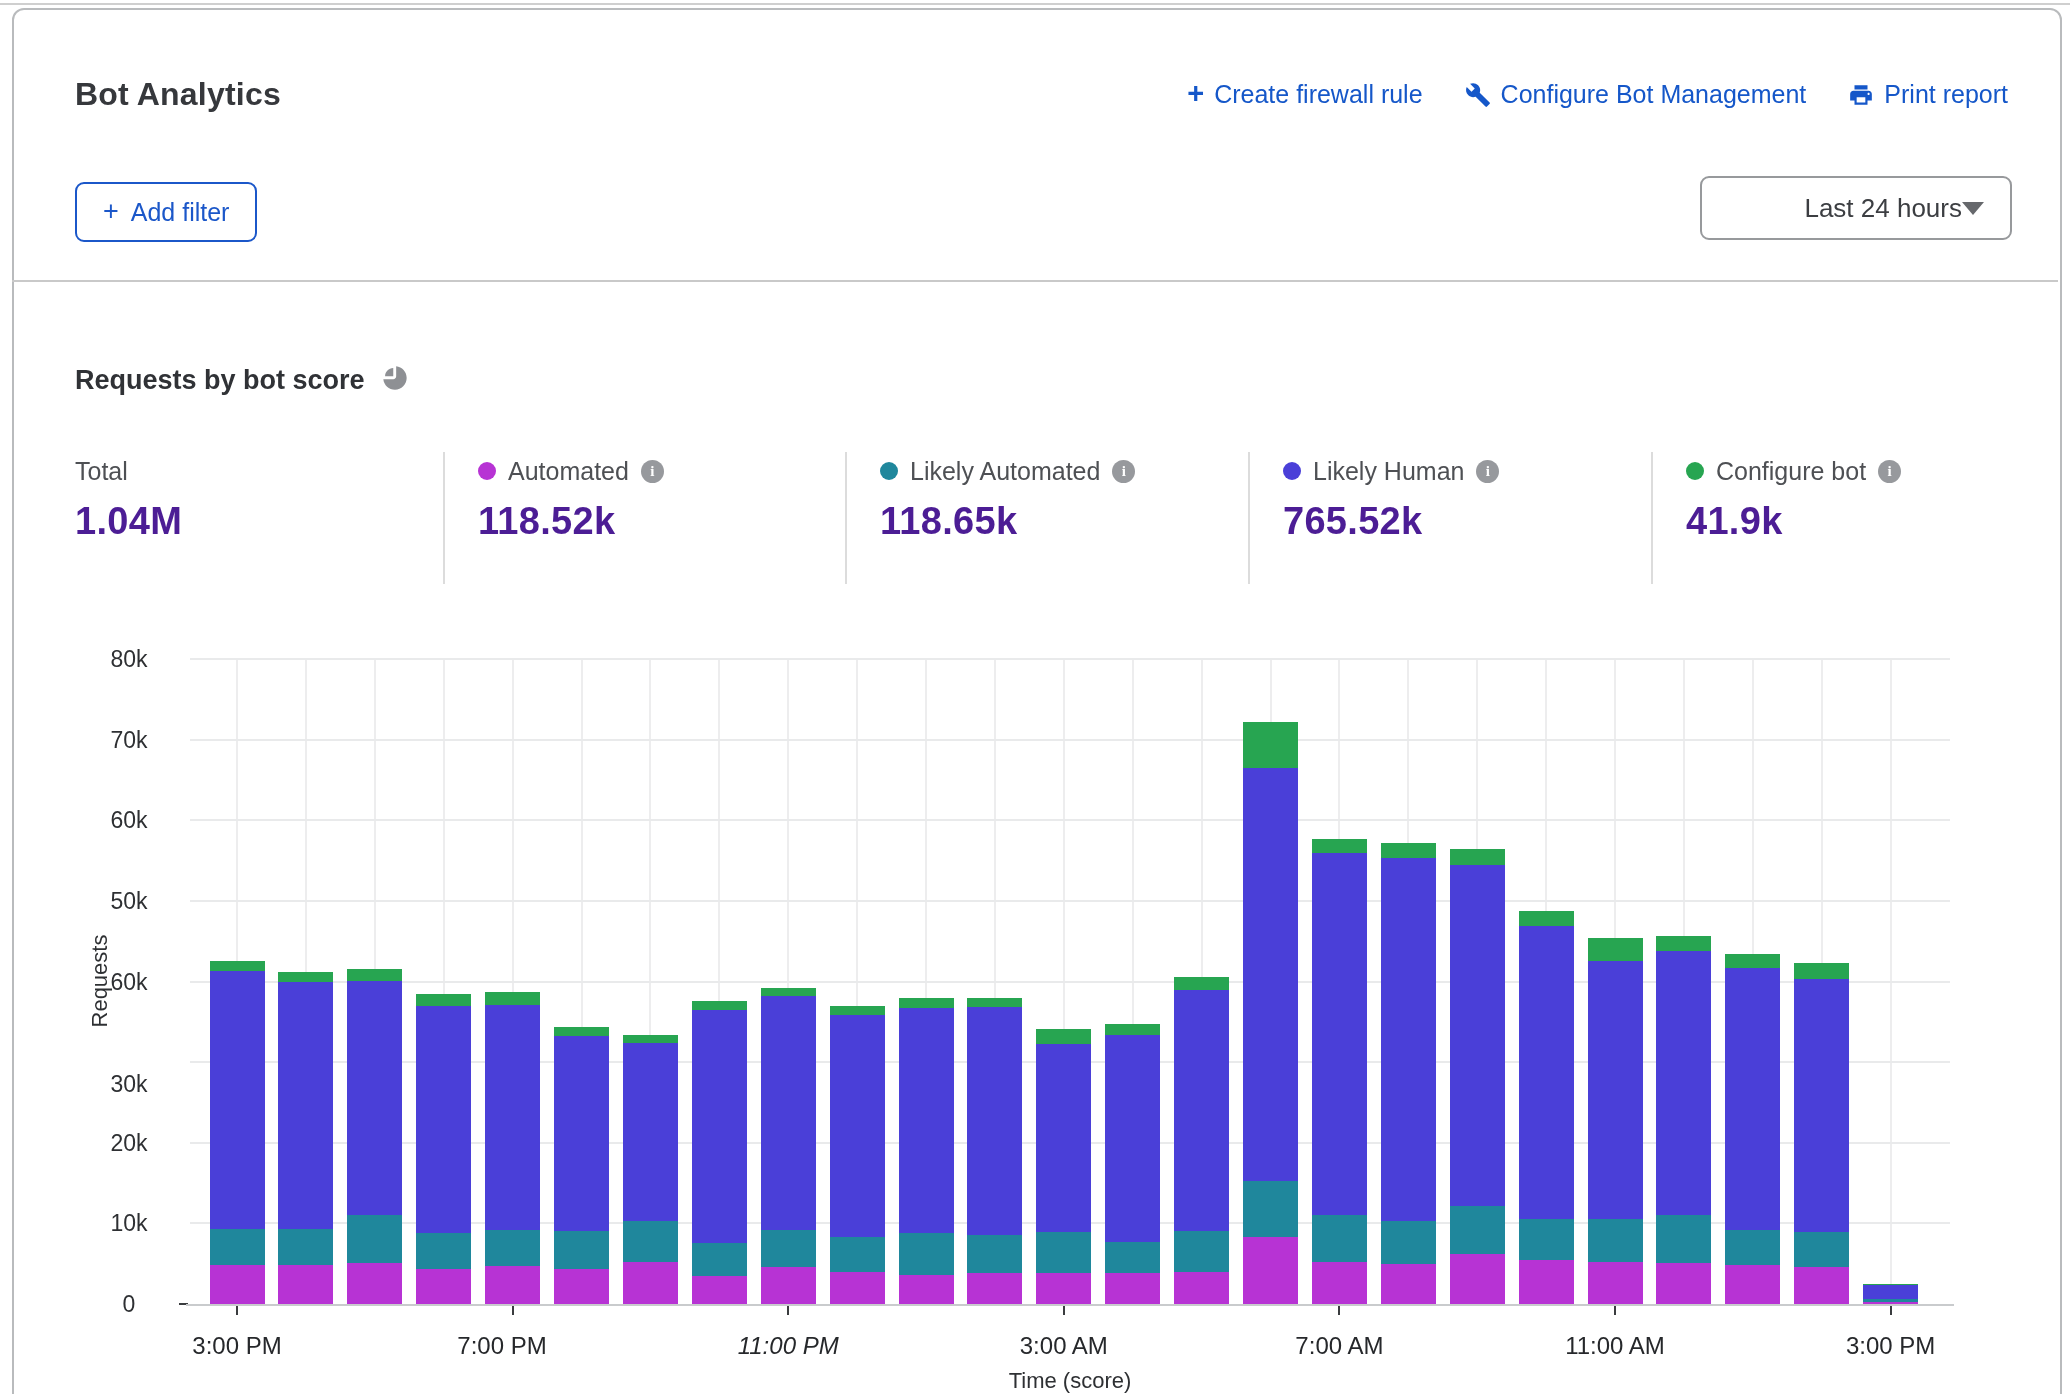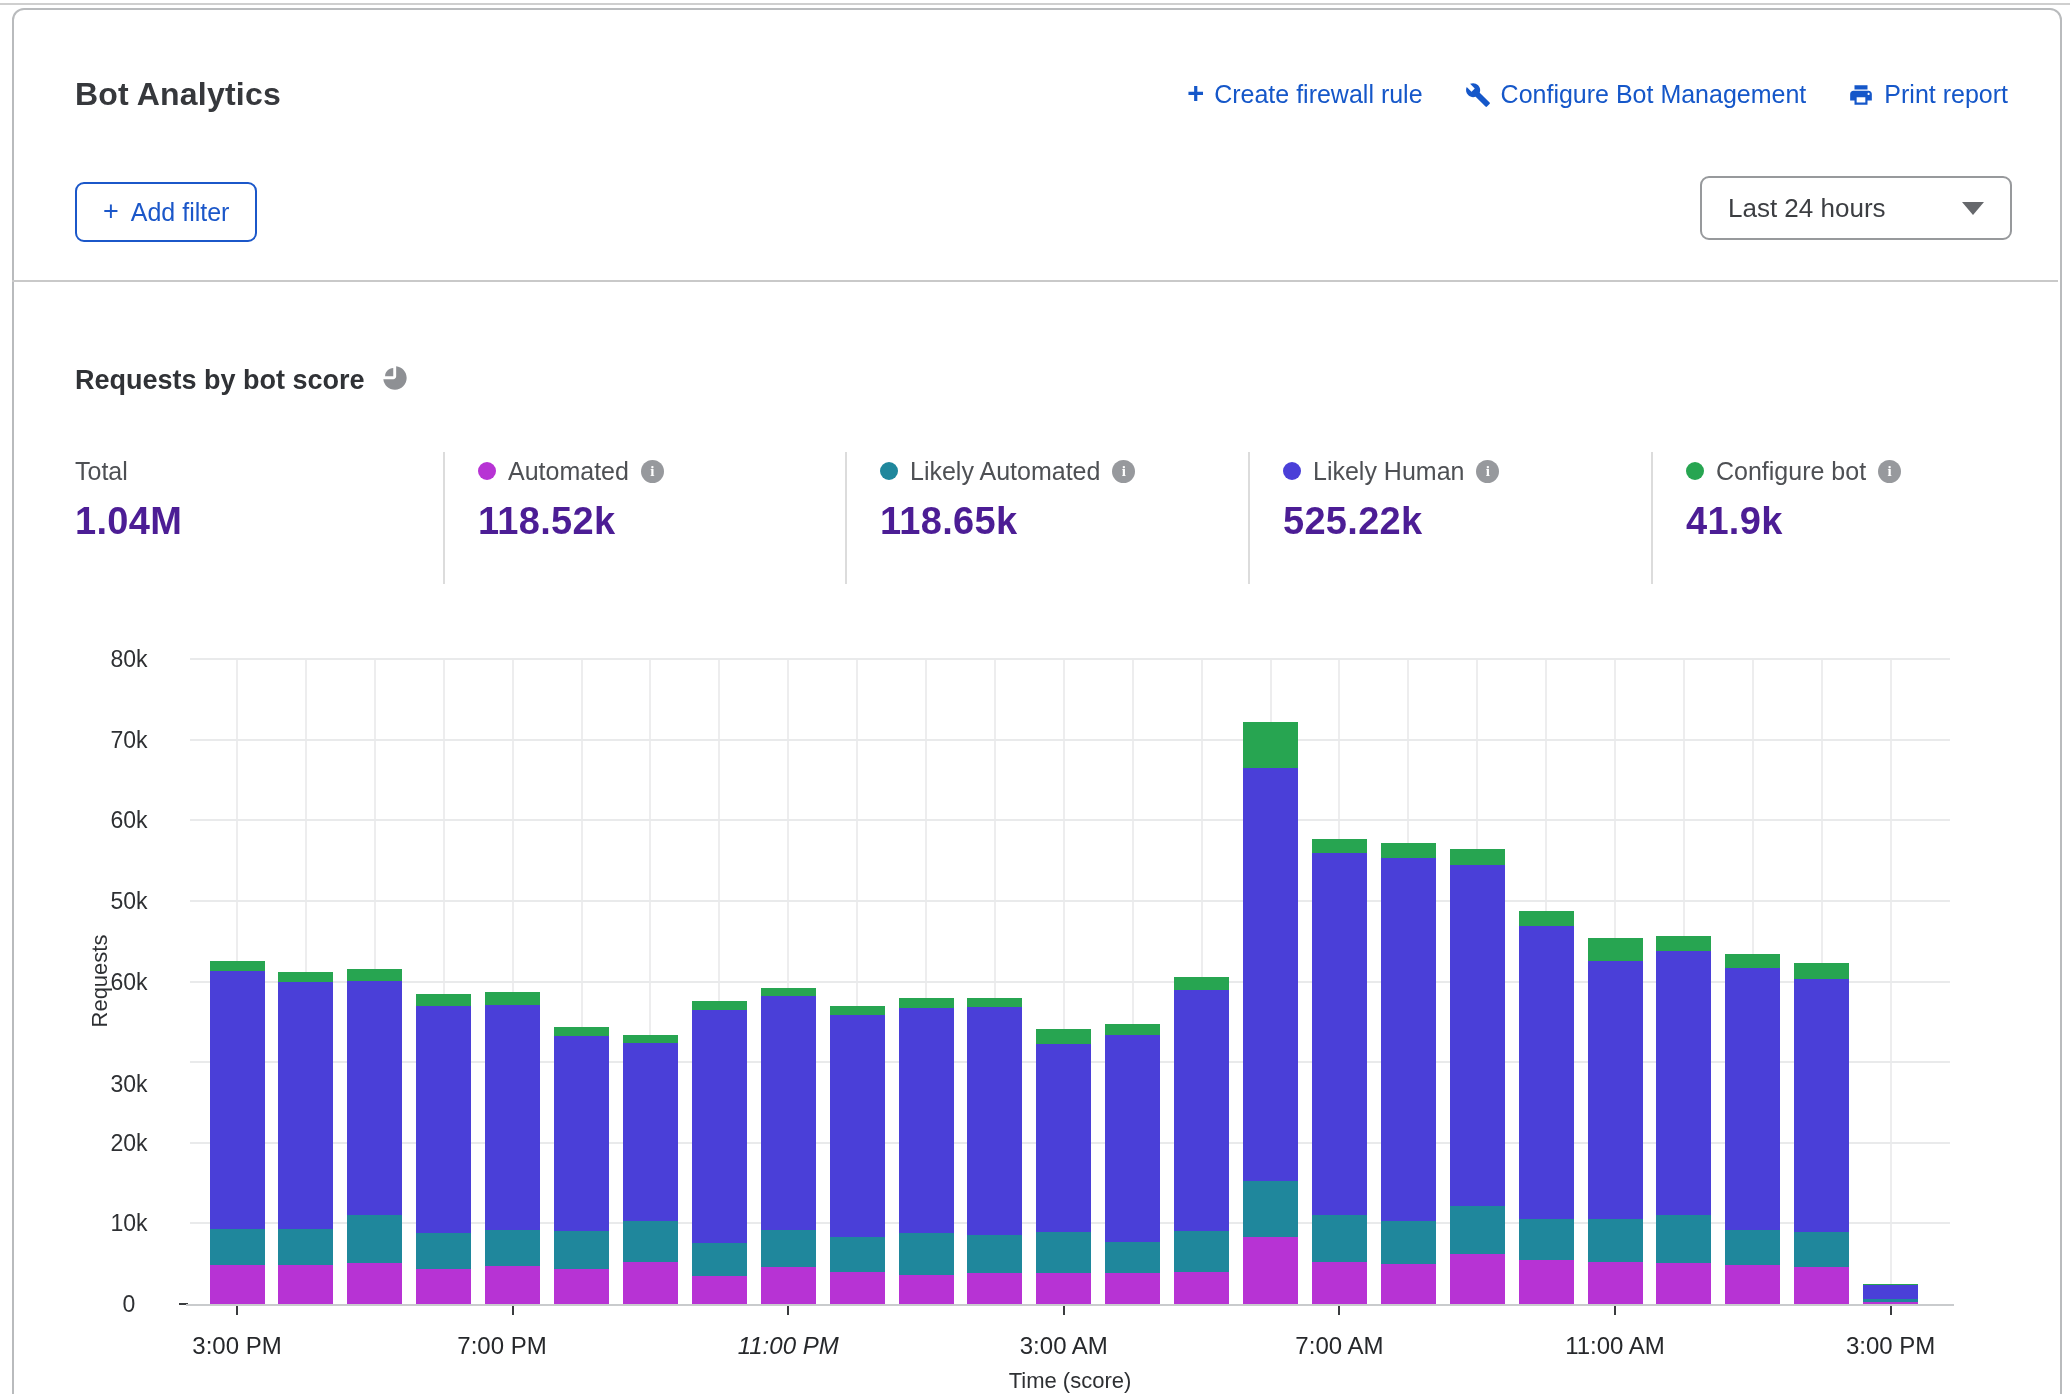--- a/index.html
+++ b/index.html
@@ -19,21 +19,21 @@
   .links-row{top:80px;right:62px;display:flex;gap:42px;align-items:center;}
   .hlink{display:flex;align-items:center;gap:10px;color:#1557c9;font-size:25px;cursor:pointer;}
   .hlink svg{display:block;}
   .plus-glyph{font-size:29px;font-weight:700;line-height:1;position:relative;top:-1px;}
   
   .add-filter{left:75px;top:182px;height:60px;padding:0 26px;display:flex;align-items:center;gap:12px;
      border:2.5px solid #1b57c9;border-radius:9px;background:#fff;color:#1b57c9;font-size:25px;cursor:pointer;}
   .add-filter .plus-glyph{font-size:27px;font-weight:400;}
   
   .dropdown{left:1700px;top:176px;width:312px;height:64px;border:2px solid #97999c;border-radius:9px;
-     background:#fff;display:flex;align-items:center;justify-content:space-between;
+     background:#fff;display:flex;align-items:center;justify-content:flex-end;
      padding:10px 26px;box-sizing:border-box;font-size:26px;color:#3c3e42;cursor:pointer;}
   .caret{width:0;height:0;border-left:11px solid transparent;border-right:11px solid transparent;
      border-top:13px solid #66686c;}
   .divider-h{left:12px;top:280px;width:2046px;height:2px;background:#c9c9c9;}
   
   .section-title-row{left:75px;top:364px;display:flex;align-items:center;gap:16px;}
   .section-title{font-size:27px;font-weight:700;color:#303236;}
   
   .stat{top:456px;}
   .stat-head{display:flex;align-items:center;gap:12px;height:30px;}
@@ -133,21 +133,21 @@
   </div>
   <div class="stat-value">118.65k</div>
 </div>
 <div class="abs stat-vdiv" style="left:1248px"></div>
 <div class="abs stat" style="left:1283px">
   <div class="stat-head">
     <span class="stat-dot" style="background-color: rgb(74, 63, 216);"></span>
     <span class="stat-label">Likely Human</span>
     <span class="info-icon">i</span>
   </div>
-  <div class="stat-value">525.22k</div>
+  <div class="stat-value">765.52k</div>
 </div>
 <div class="abs stat-vdiv" style="left:1651px"></div>
 <div class="abs stat" style="left:1686px">
   <div class="stat-head">
     <span class="stat-dot" style="background-color: rgb(39, 165, 81);"></span>
     <span class="stat-label">Configure bot</span>
     <span class="info-icon">i</span>
   </div>
   <div class="stat-value">41.9k</div>
 </div>

